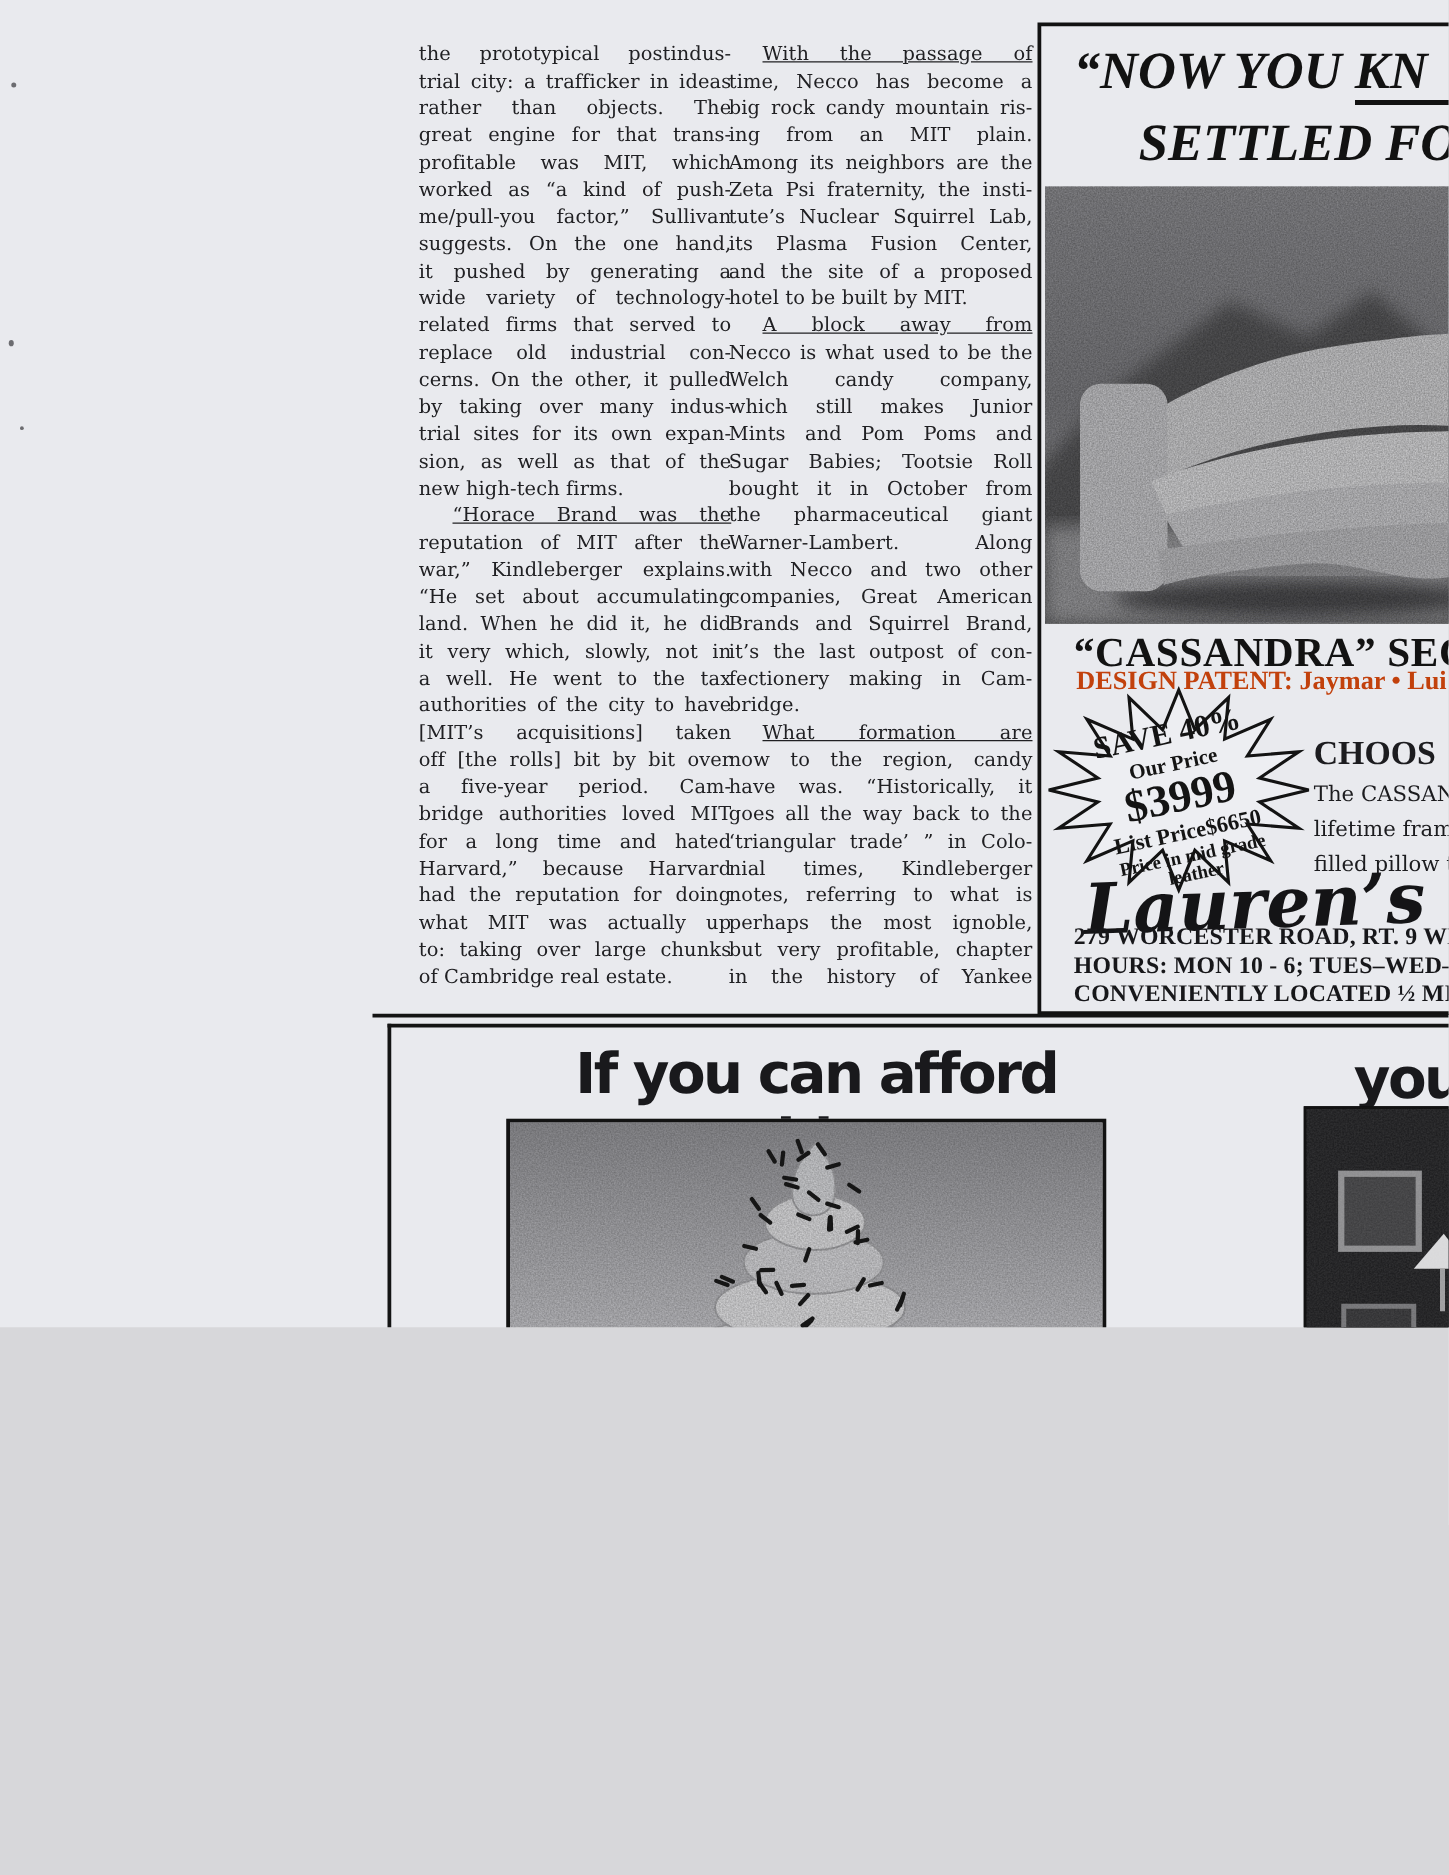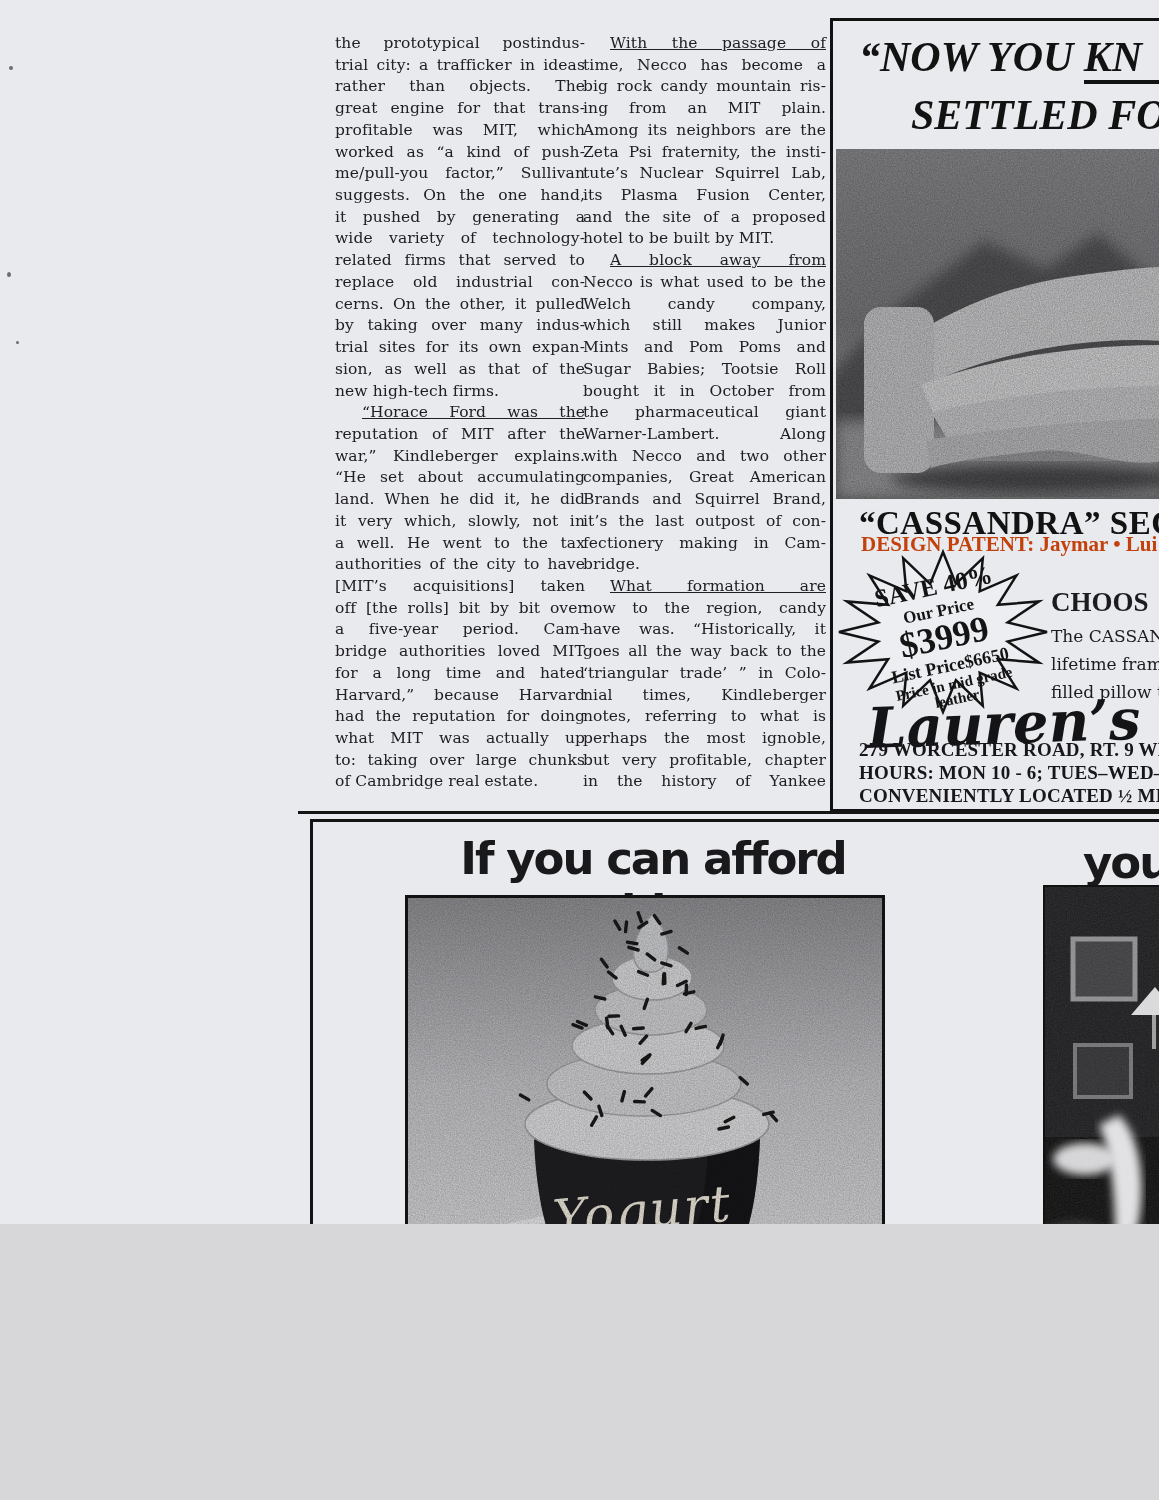--- a/index.html
+++ b/index.html
@@ -1,16 +1,16 @@
 <!DOCTYPE html>
 <html><head>
 <meta charset="utf-8">
 <style>
   html,body{margin:0;padding:0;background:#d7d7da;}
-  #page{position:relative;width:1159px;height:1224px;background:#e9eaee;overflow:hidden;
+  #page{position:relative;width:1159px;height:1062px;background:#e9eaee;overflow:hidden;
         font-family:"DejaVu Serif",serif;color:#1b1b1d;}
   .abs{position:absolute;}
 
   
   .col{position:absolute;top:33px;}
   #col1{left:335px;width:250px;}
   #col2{left:583px;width:243px;}
   .aline{font-size:15.5px;line-height:21.72px;height:21.72px;white-space:nowrap;
          text-align:justify;text-align-last:justify;letter-spacing:.1px;color:#202023;}
   .aline.end{text-align-last:left;}
@@ -72,21 +72,21 @@
       <div class="aline">suggests. On the one hand,</div>
       <div class="aline">it pushed by generating a</div>
       <div class="aline">wide variety of technology-</div>
       <div class="aline">related firms that served to</div>
       <div class="aline">replace old industrial con-</div>
       <div class="aline">cerns. On the other, it pulled</div>
       <div class="aline">by taking over many indus-</div>
       <div class="aline">trial sites for its own expan-</div>
       <div class="aline">sion, as well as that of the</div>
       <div class="aline end">new high-tech firms.</div>
-      <div class="aline ind">“Horace Ford was the</div>
+      <div class="aline ind">“Horace Brand was the</div>
       <div class="aline">reputation of MIT after the</div>
       <div class="aline">war,” Kindleberger explains.</div>
       <div class="aline">“He set about accumulating</div>
       <div class="aline">land. When he did it, he did</div>
       <div class="aline">it very which, slowly, not in</div>
       <div class="aline">a well. He went to the tax</div>
       <div class="aline">authorities of the city to have</div>
       <div class="aline">[MIT’s acquisitions] taken</div>
       <div class="aline">off [the rolls] bit by bit over</div>
       <div class="aline">a five-year period. Cam-</div>

